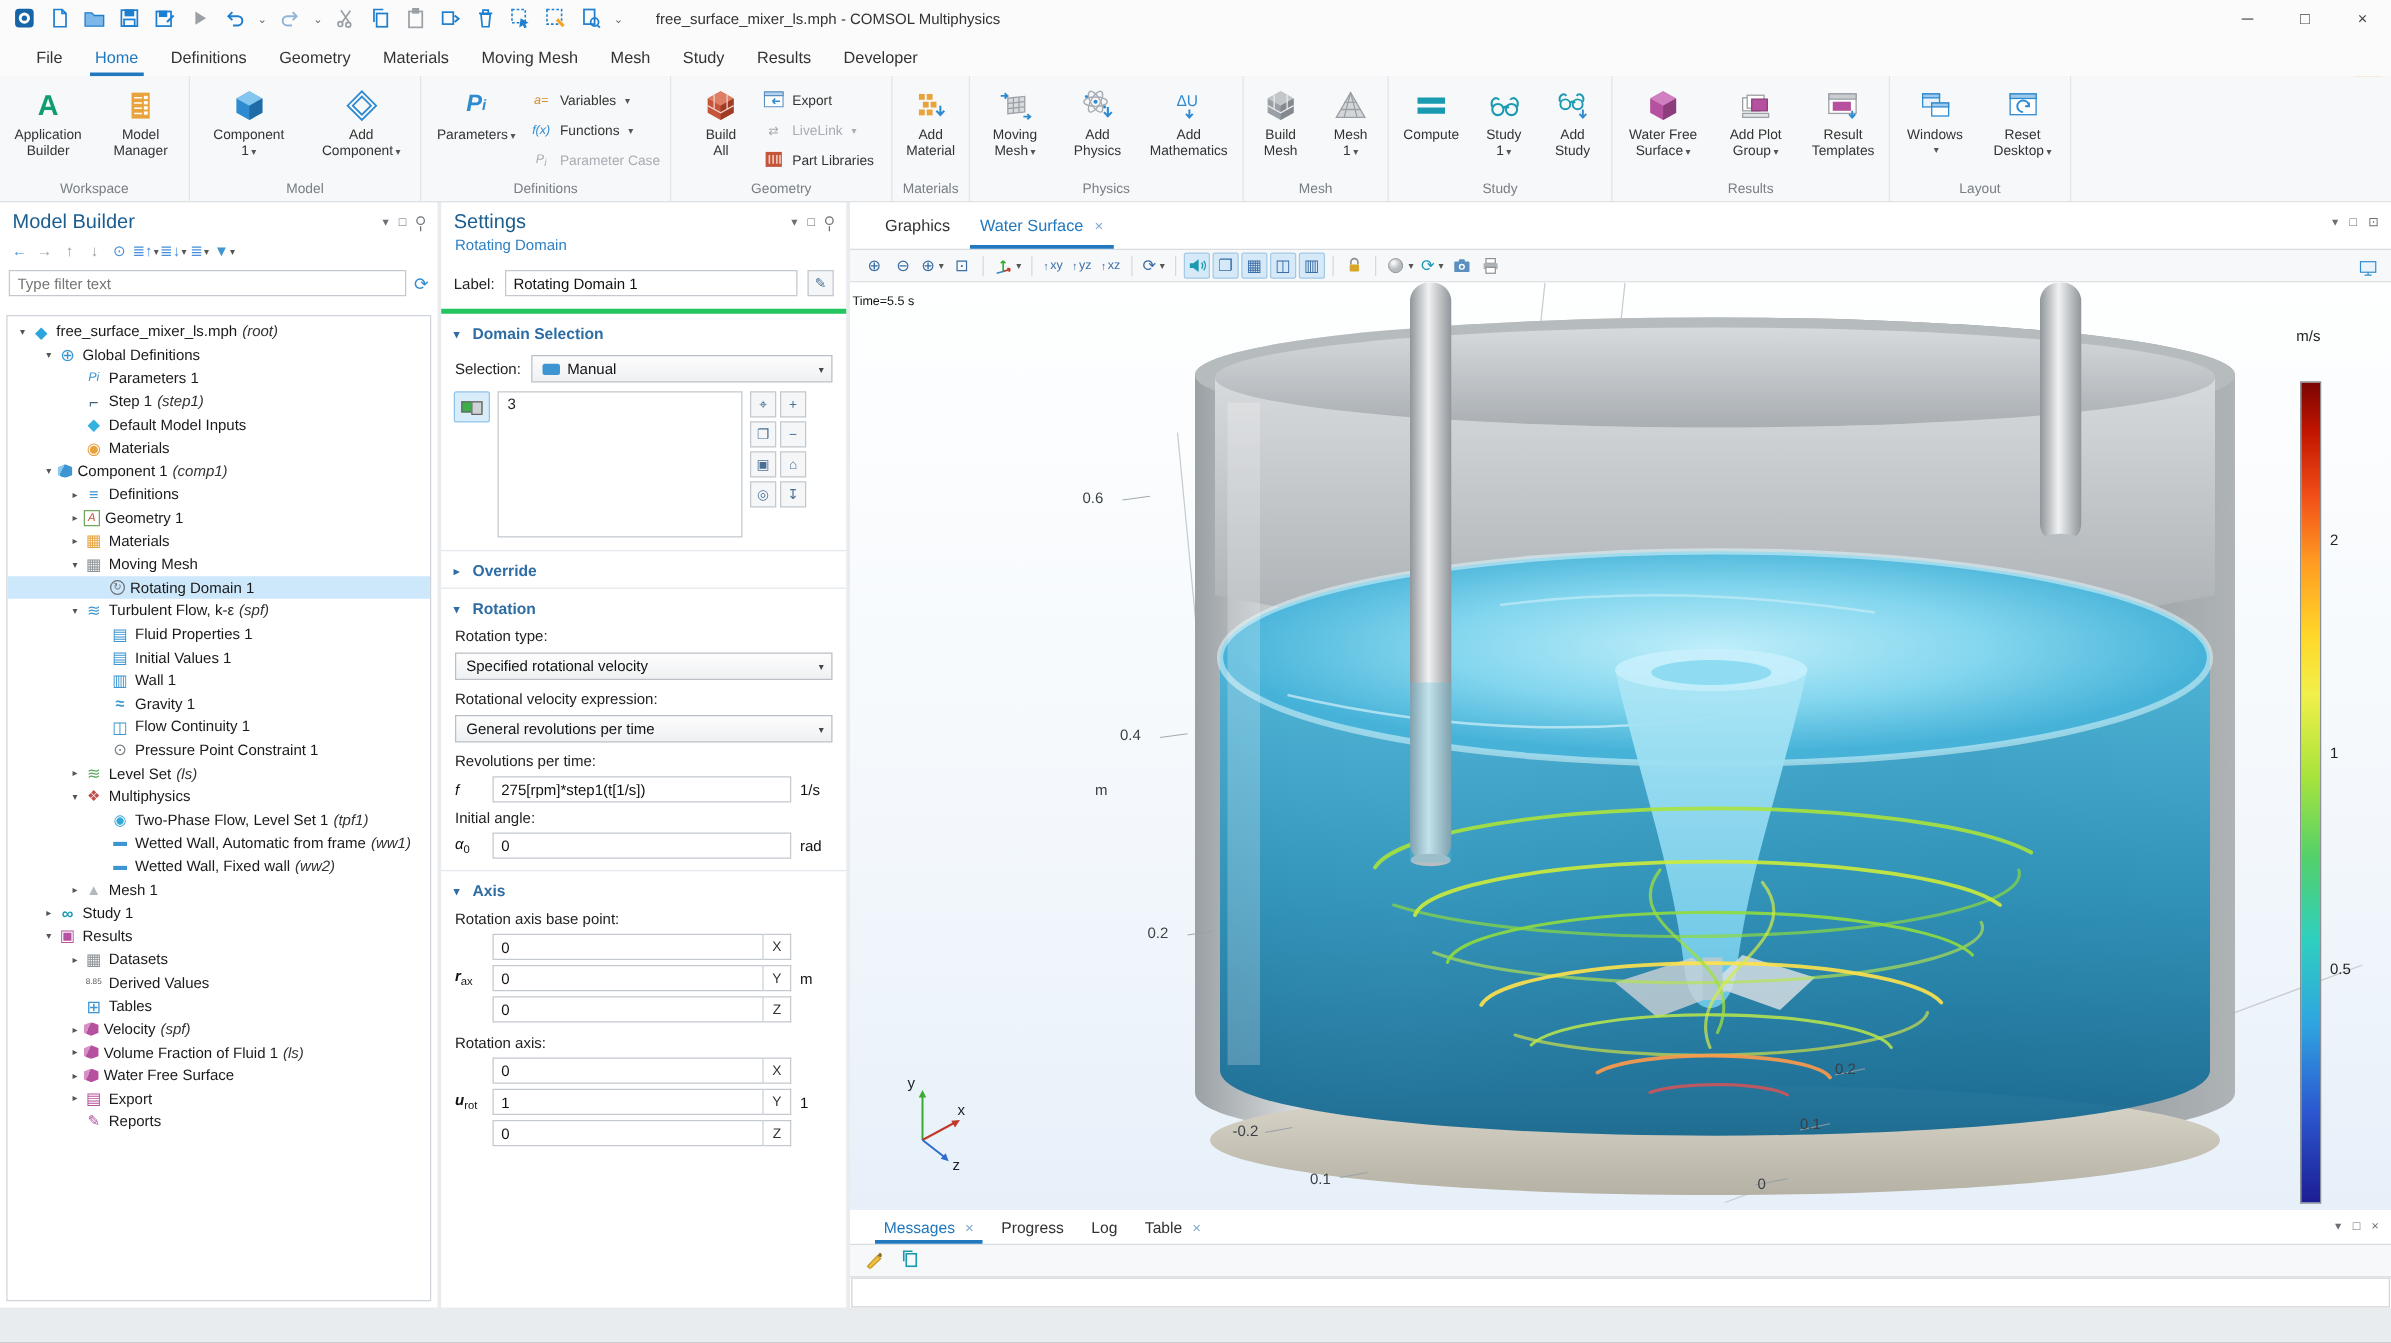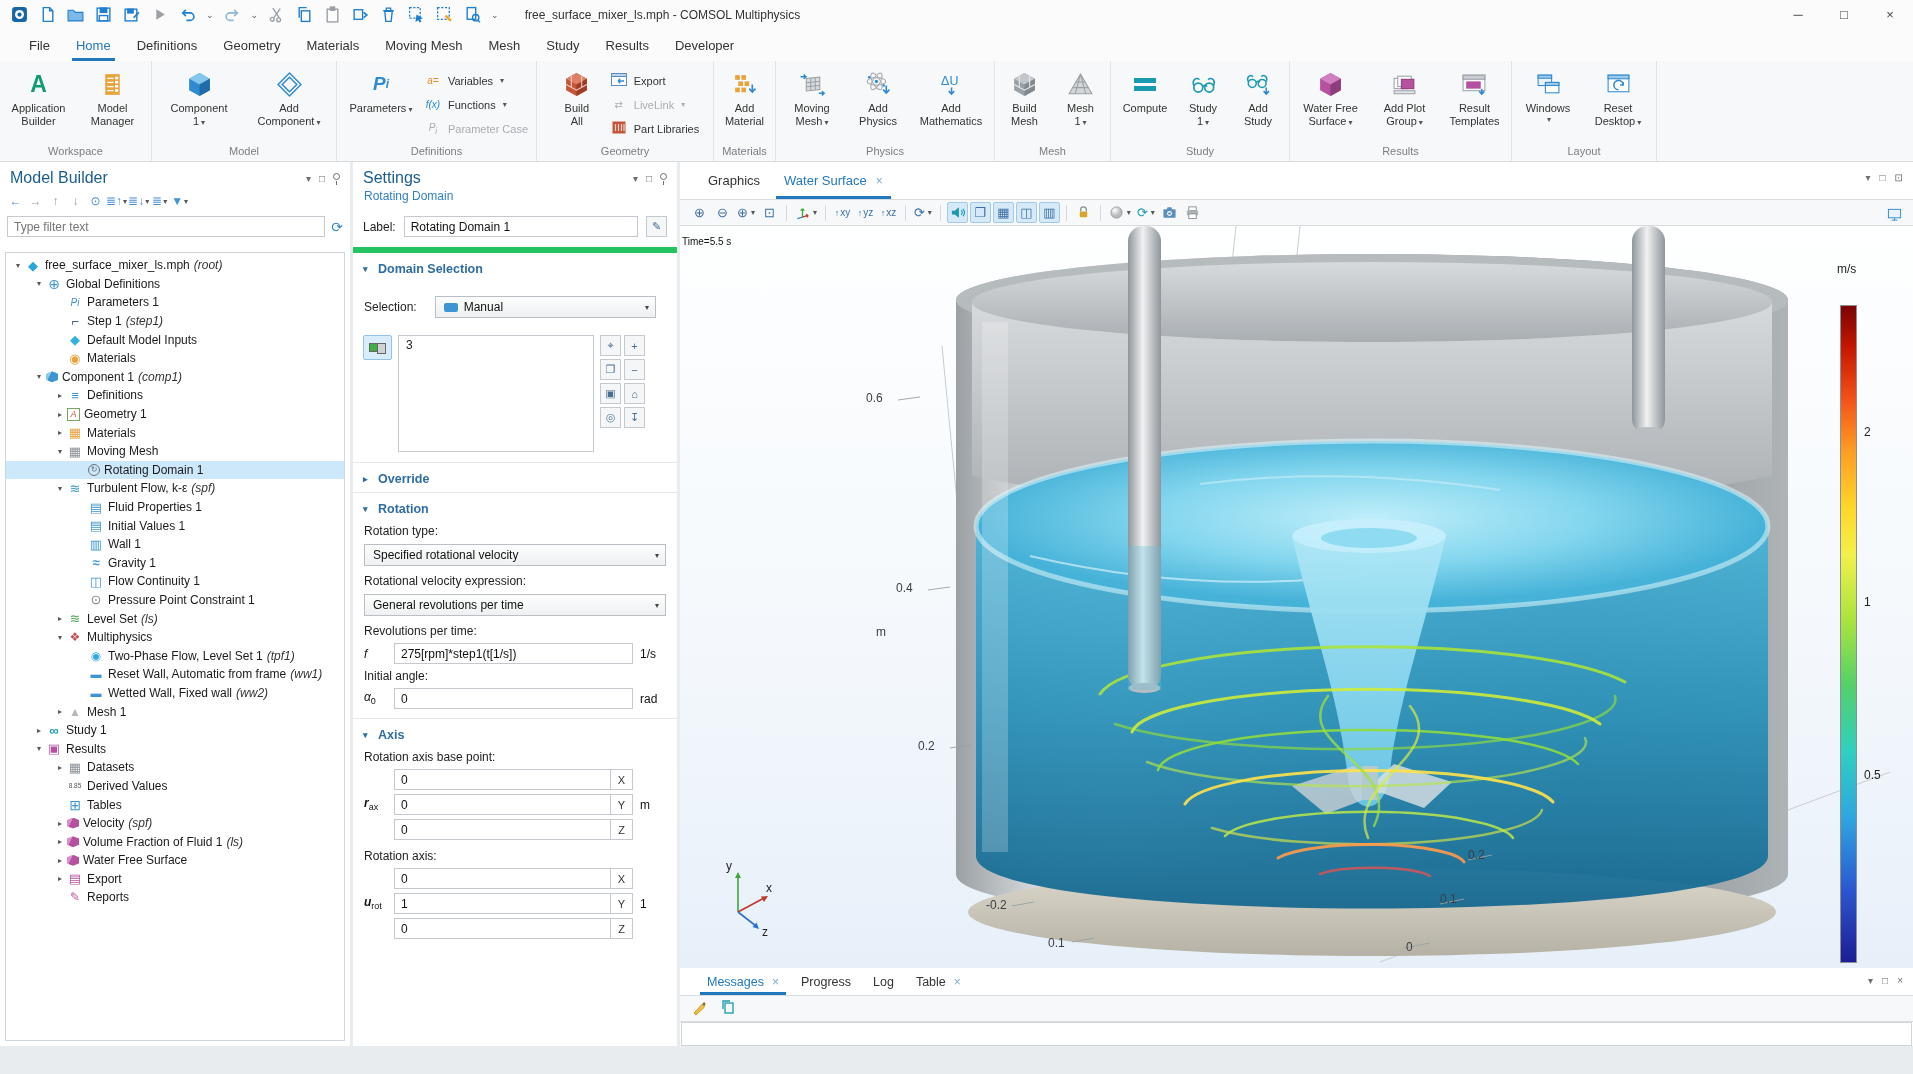--- a/index.html
+++ b/index.html
@@ -95,40 +95,40 @@
 .results-icon::before{content:"▣";color:#b5519e;font-size:13px}
 .datasets-icon::before{content:"▦";color:#8b9196;font-size:13px}
 .derived-values-icon::before{content:"8.85";font-size:6.5px;color:#555}
 .tables-icon::before{content:"⊞";color:#3d96d2;font-size:14px}
 .plot-group-icon{width:12px;height:11px;background:linear-gradient(115deg,#d690c4 0 35%,#b5519e 35%);clip-path:polygon(50% 0,100% 22%,100% 78%,50% 100%,0 78%,0 22%)}
 .export-icon::before{content:"▤";color:#b5519e;font-size:13px}
 .reports-icon::before{content:"✎";color:#b5519e;font-size:12px}
 
 
 .ssub{color:#2e81c4;font-size:12px;padding:0 11px 9px}
-.label-row{display:flex;align-items:center;gap:8px;padding:4px 10px 10px;border-bottom:6px solid #22c55e}
+.label-row{display:flex;align-items:center;gap:8px;padding:4px 10px 10px;border-bottom:4px solid #22c55e}
 .cap{font-size:12px;color:#222}
 .tinput{height:21px;border:1px solid #c3c9ce;background:#fff;display:flex;align-items:center;padding:0 6px;font-size:12px;color:#111}
 .label-row .tinput{flex:1}
 .sqbtn{width:21px;height:21px;border:1px solid #c3c9ce;background:#f4f6f7;display:flex;align-items:center;justify-content:center;font-size:11px;color:#4a6f94}
 .sect{display:flex;align-items:center;gap:7px;color:#2e6da4;font-size:12.5px;font-weight:bold;padding:9px 10px 6px}
 .sect .chev{font-size:9px;color:#2e6da4;width:8px}
 .sect-line{border-top:1px solid #e4e8ec}
 .srow{padding:2px 11px 4px}
 .dropdown{height:22px;border:1px solid #b9bfc5;background:linear-gradient(#fdfdfd,#eef0f2);display:flex;align-items:center;gap:6px;padding:0 18px 0 8px;position:relative;font-size:12px;color:#111;margin:2px 11px 6px}
 .dropdown::after{content:"▾";position:absolute;right:6px;font-size:8px;color:#444}
 .selchip{width:14px;height:9px;background:#3d96d2;border-radius:2px;flex:none}
 .sel-wrap{display:flex;padding:3px 10px 10px;gap:6px;border-bottom:1px solid #e4e8ec}
 .toggle{width:29px;height:25px;border:1px solid #8fc3ec;background:#d9ecfa;display:flex;align-items:center;justify-content:center;border-radius:2px}
 .toggle .sw{width:17px;height:9px;background:#3fae49;border:1px solid #666;position:relative}
 .toggle .sw::after{content:"";position:absolute;right:-1px;top:-1px;width:7px;height:9px;background:#cfd3d6;border:1px solid #666}
 .sel-list{width:196px;height:117px;border:1px solid #c3c9ce;background:#fff;padding:2px 7px;font-size:12px}
 .sel-btns{display:grid;grid-template-columns:21px 21px;grid-auto-rows:21px;gap:3px}
 .selrow-caption{display:flex;align-items:center;gap:8px;padding:4px 11px 4px}
-.selrow-caption .dropdown{flex:1;margin:10px}
+.selrow-caption .dropdown{flex:1;margin:0}
 .fieldrow{display:flex;align-items:center;padding:1px 11px 3px;gap:0}
 .sym{width:30px;font-size:12px;color:#111}
 .sym i{font-style:italic}
 .sym sub{font-size:9px}
 .fieldrow .tinput{flex:1}
 .xyz{width:22px;height:21px;border:1px solid #c3c9ce;border-left:none;display:flex;align-items:center;justify-content:center;font-size:11px;color:#333;background:#fff;flex:none}
 .unit{margin-left:7px;font-size:12px;color:#111;width:26px}
 
 
 .graphics{position:absolute;top:162px;left:680px;right:0;bottom:28px;display:flex;flex-direction:column;background:#fff}
@@ -813,21 +813,21 @@
         <div class="trow lvl3">
           <span class="texp"></span>
           <span class="ti two-phase-flow-icon"></span>
           <span class="tlabel">Two-Phase Flow, Level Set 1</span>
           <span class="ttag">(tpf1)</span>
         </div>
 
         <div class="trow lvl3">
           <span class="texp"></span>
           <span class="ti wetted-wall-icon"></span>
-          <span class="tlabel">Reset Wall, Automatic from frame</span>
+          <span class="tlabel">Wetted Wall, Automatic from frame</span>
           <span class="ttag">(ww1)</span>
         </div>
 
         <div class="trow lvl3">
           <span class="texp"></span>
           <span class="ti wetted-wall-icon"></span>
           <span class="tlabel">Wetted Wall, Fixed wall</span>
           <span class="ttag">(ww2)</span>
         </div>
 

